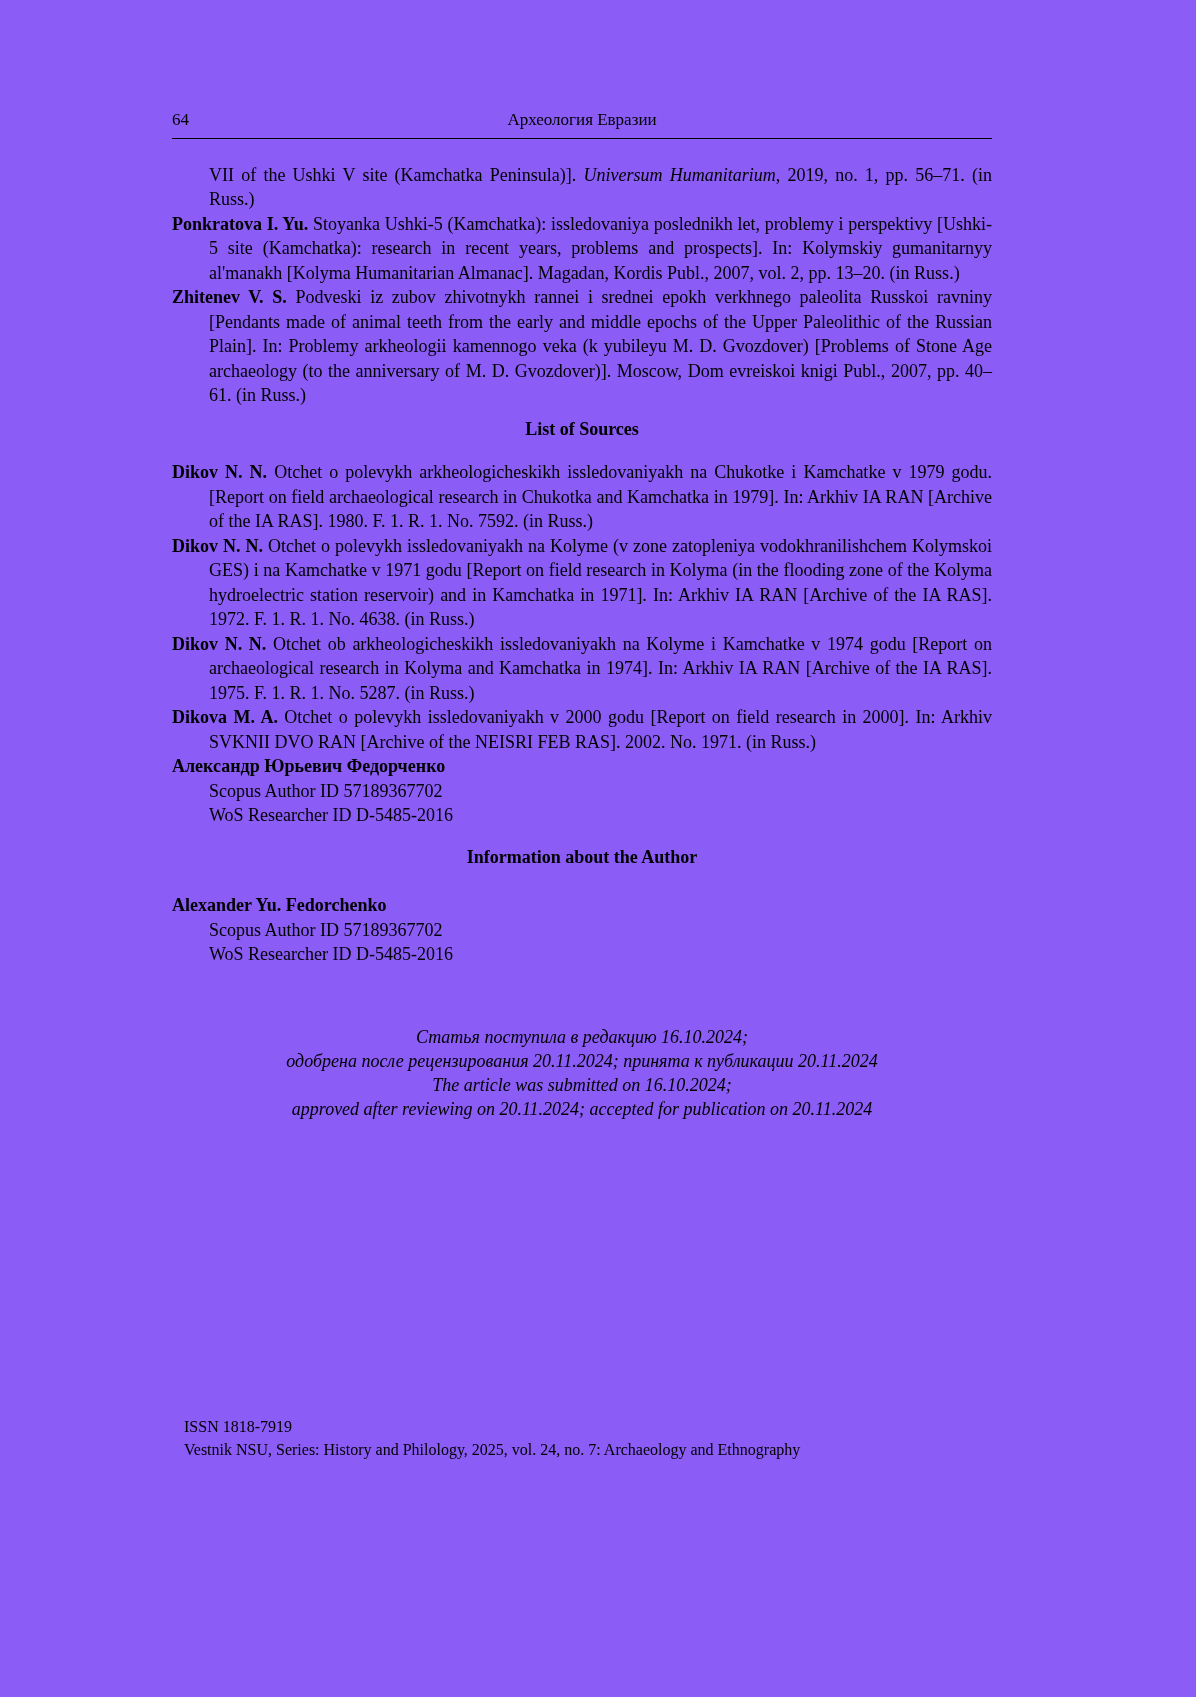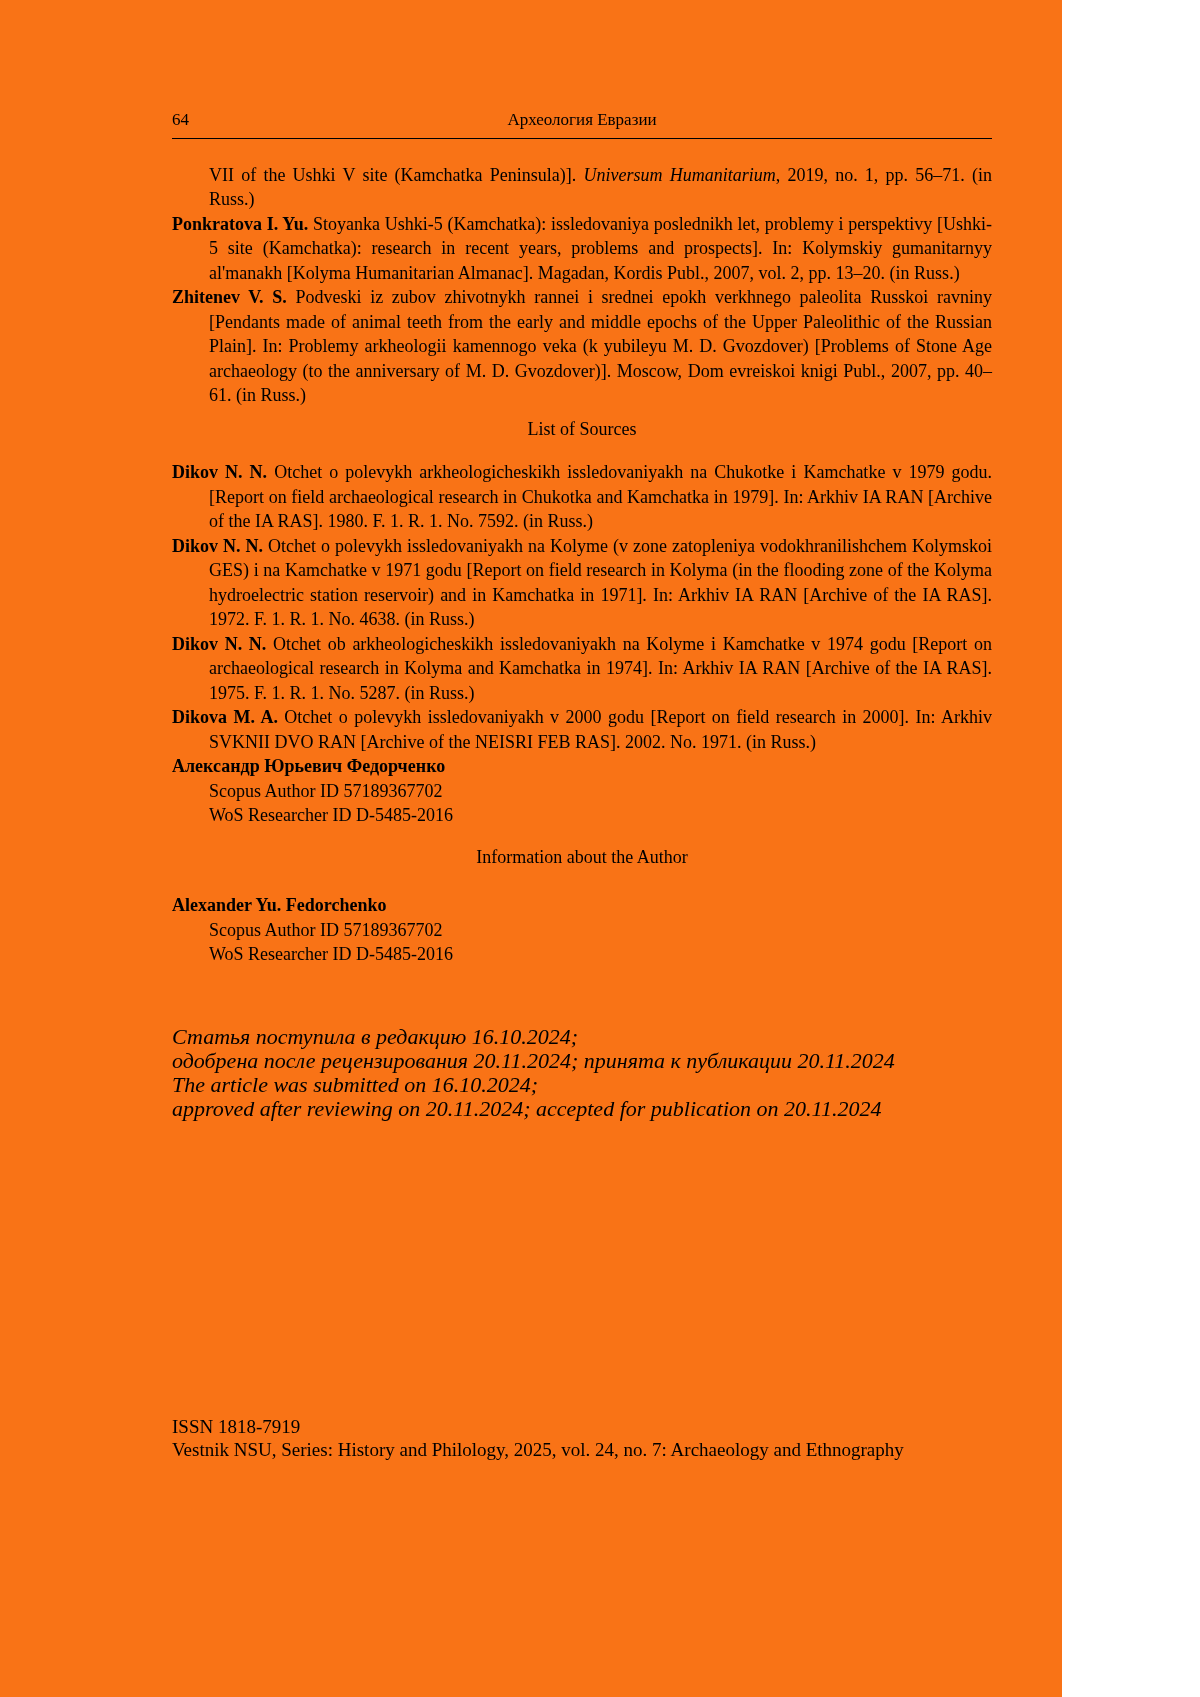--- a/index.html
+++ b/index.html
@@ -3,48 +3,48 @@
 <meta charset="utf-8">
 <style>
   * { box-sizing: border-box; }
   html, body { margin: 0; padding: 0; }
   body {
     width: 1200px; height: 1697px;
     background: #ffffff; color: #000000;
     font-family: "Liberation Serif", serif;
     overflow: hidden;
   }
-  .page { position: relative; width: 1062px; height: 1697px; background: #f97316; padding-left: 32px; }
+  .page { position: relative; width: 1196px; height: 1697px; background: #8b5cf6; padding-left: 32px; }
   .content {
     position: absolute; left: 172px; top: 108px; width: 820px;
     font-size: 18px; line-height: 24.5px;
   }
   .runhead {
     position: relative; text-align: center;
     border-bottom: 1.5px solid #000; padding-bottom: 5px;
     font-size: 17px;
   }
   .runhead .pn { position: absolute; left: 0; top: 0; }
   .bodytext { margin-top: 24px; }
   p { margin: 0; }
   .cont { text-align: justify; padding-left: 37px; }
   .ref  { text-align: justify; padding-left: 37px; text-indent: -37px; }
-  .h-center { text-align: center; font-weight: normal; }
+  .h-center { text-align: center; font-weight: bold; }
   .h-list    { margin: 9px 0 19px; }
   .h-info-ru { margin: 56px 0 25px; }
   .h-info-en { margin: 17px 0 24px; }
   .author-name { font-weight: bold; }
   .author-line { padding-left: 37px; }
   .submission {
-    margin-top: 58px; font-style: italic;
-    font-size: 22px; line-height: 24px;
+    margin-top: 58px; text-align: center; font-style: italic;
+    font-size: 18px; line-height: 24px;
   }
   .footer {
-    position: absolute; left: 172px; top: 1416px; width: 850px;
-    font-size: 19px; line-height: 22.5px;
+    position: absolute; left: 184px; top: 1416px; width: 850px;
+    font-size: 16px; line-height: 22.5px;
   }
 </style>
 </head>
 <body>
 
 <div class="page">
   <div class="content">
 
     <div class="runhead">
       <span class="pn">64</span>

